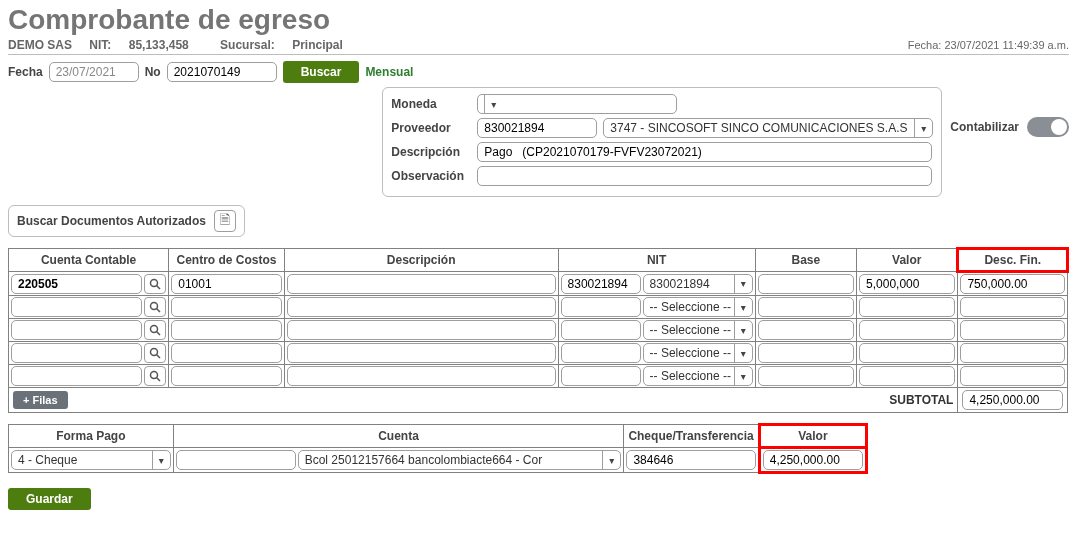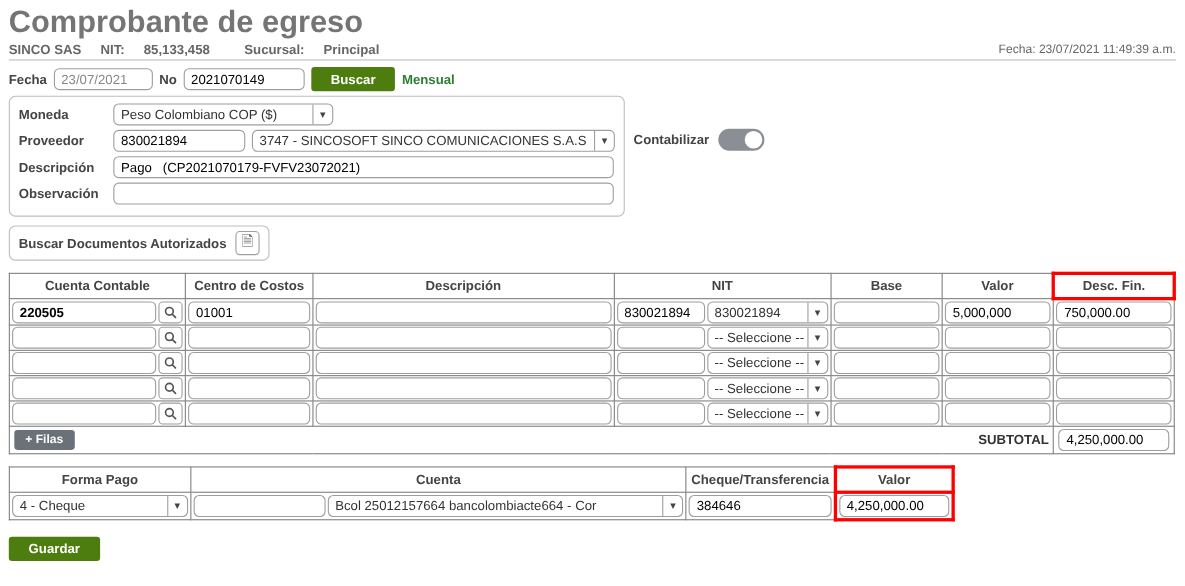--- a/index.html
+++ b/index.html
@@ -148,21 +148,21 @@
 </style>
 </head>
 <body>
 
 
 
 
 <div class="page-title">Comprobante de egreso</div>
 <div class="sub-header">
   <div class="left">
-    <span>SINCO SAS</span>
+    <span>DEMO SAS</span>
     <span>
       <span>NIT:</span>
       <span>85,133,458</span>
     </span>
     <span>
       <span>Sucursal:</span>
       <span>Principal</span>
     </span>
   </div>
   <div class="right">
@@ -175,26 +175,25 @@
 <div class="row">
   <span class="lbl">Fecha</span>
   <input type="text" class="txt" style="width: 90px; color: rgb(136, 136, 136);" value="23/07/2021">
   <span class="lbl">No</span>
   <input type="text" class="txt" style="width: 110px;" value="2021070149">
   <button class="btn-primary">Buscar</button>
   <span class="mensual">Mensual</span>
 </div>
 
 
-<div style="display:flex;align-items:flex-start;">
+<div style="display:flex;align-items:flex-start;justify-content:flex-end;">
   <div class="panel">
     <div class="row">
       <span class="lbl">Moneda</span>
       <div class="select" style="width:200px;">
-        <span class="val">Peso Colombiano COP ($)</span>
         <span class="caret">▾</span>
       </div>
     </div>
     <div class="row">
       <span class="lbl">Proveedor</span>
       <input type="text" class="txt" style="width: 120px;" value="830021894">
       <div class="select" style="width:330px;">
         <span class="val">3747 - SINCOSOFT SINCO COMUNICACIONES S.A.S</span>
         <span class="caret">▾</span>
       </div>

